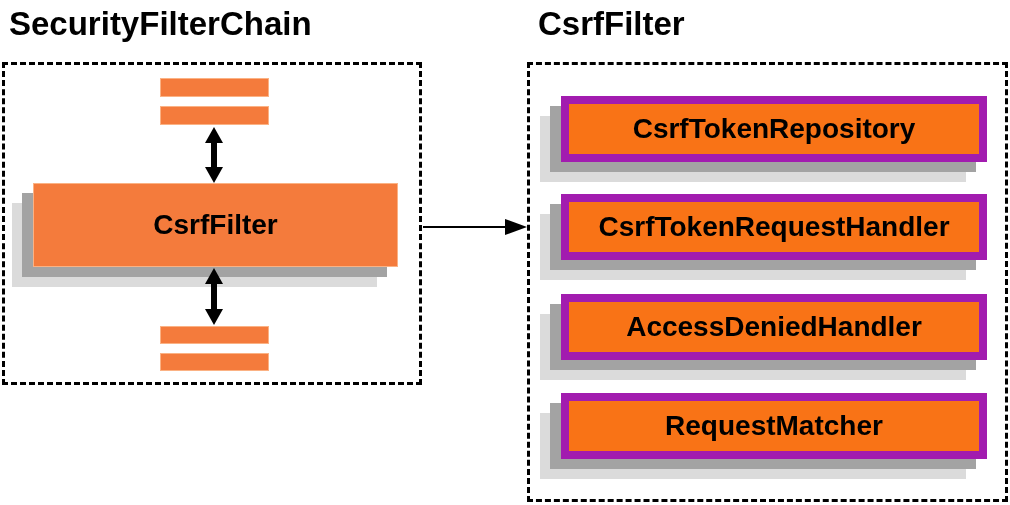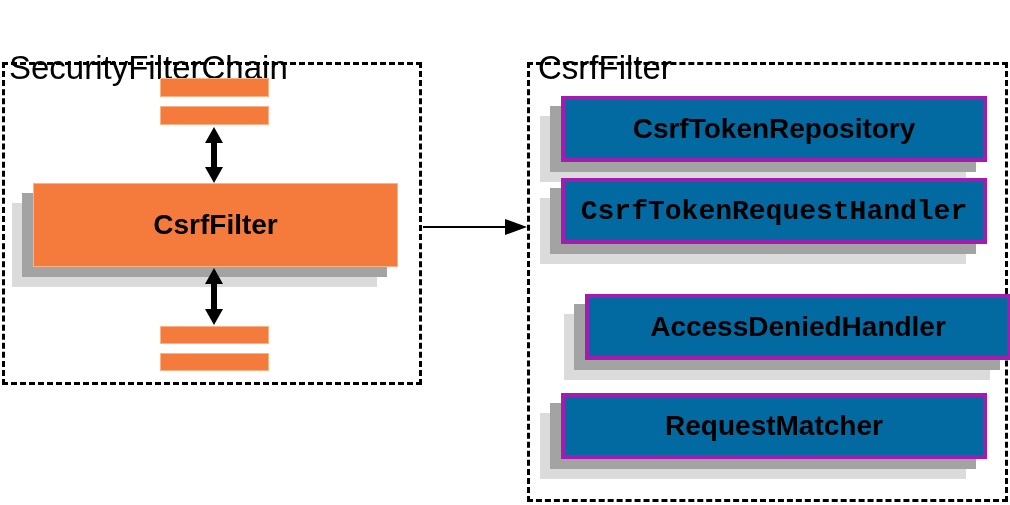--- a/index.html
+++ b/index.html
@@ -9,24 +9,23 @@
     background: #ffffff;
     font-family: "Liberation Sans", sans-serif;
     font-weight: bold;
     color: #000000;
     overflow: hidden;
   }
 
   .panel-title {
     position: absolute;
     font-size: 33px;
-    font-weight: normal;
+    font-weight: bold;
     letter-spacing: 0px;
     white-space: nowrap;
-    margin-top: 44px;
   }
   #left-title  { left: 9px;  top: 5px; }
   #right-title { left: 538px; top: 5px; }
 
   .dashed-container {
     position: absolute;
     border: 3px dashed #000000;
     background: transparent;
   }
   #left-container  { left: 2px;   top: 62px; width: 420px; height: 323px; }
@@ -69,26 +68,26 @@
   
   #csrf-filter-node { left: 33px; top: 183px; width: 365px; height: 84px; }
   #csrf-filter-node .face {
     background: #F47B3C;
     border: 1px solid #FBB284;
   }
 
   
   .component-node { left: 561px; width: 426px; height: 66px; }
   .component-node .face {
-    background: #0369a1;
-    border: 4px solid #a21caf;
+    background: #f97316;
+    border: 8px solid #a21caf;
   }
   #component-0 { top: 96px; }
-  #component-1 { top: 178px; font-family: Liberation Mono, monospace; }
-  #component-2 { top: 294px; margin-left: 24px; }
+  #component-1 { top: 194px; }
+  #component-2 { top: 294px; }
   #component-3 { top: 393px; text-align: right; }
 
   #arrow-layer {
     position: absolute; left: 0; top: 0;
     width: 1010px; height: 505px;
     pointer-events: none;
   }
 </style>
 </head>
 <body>

